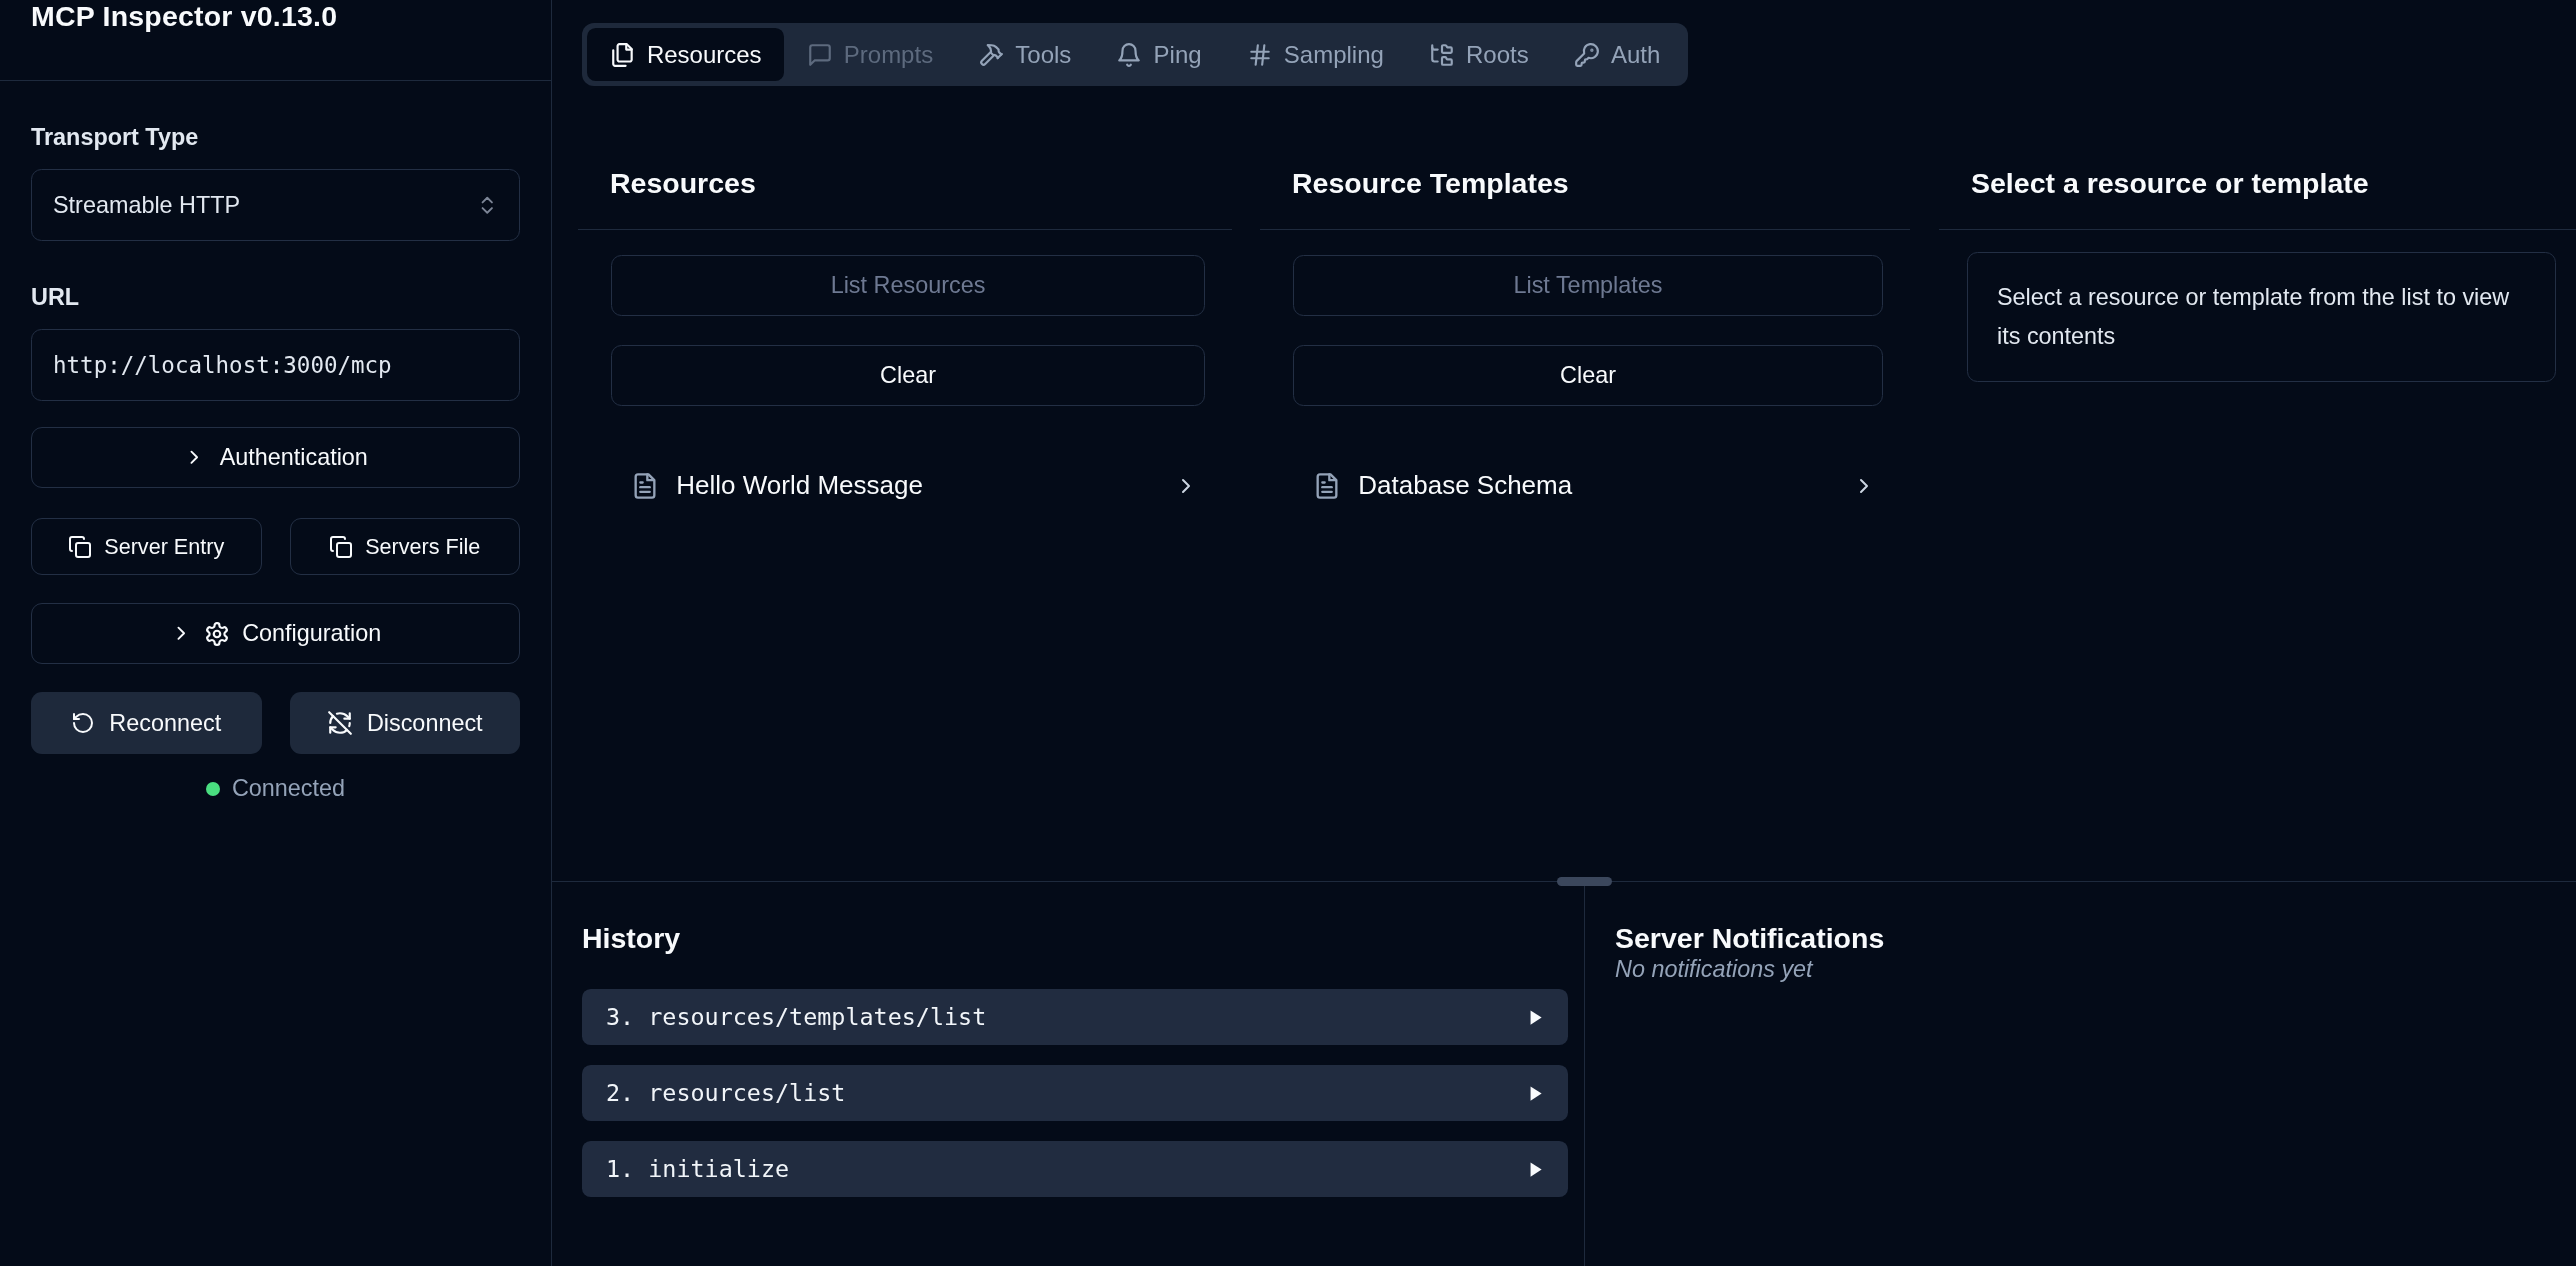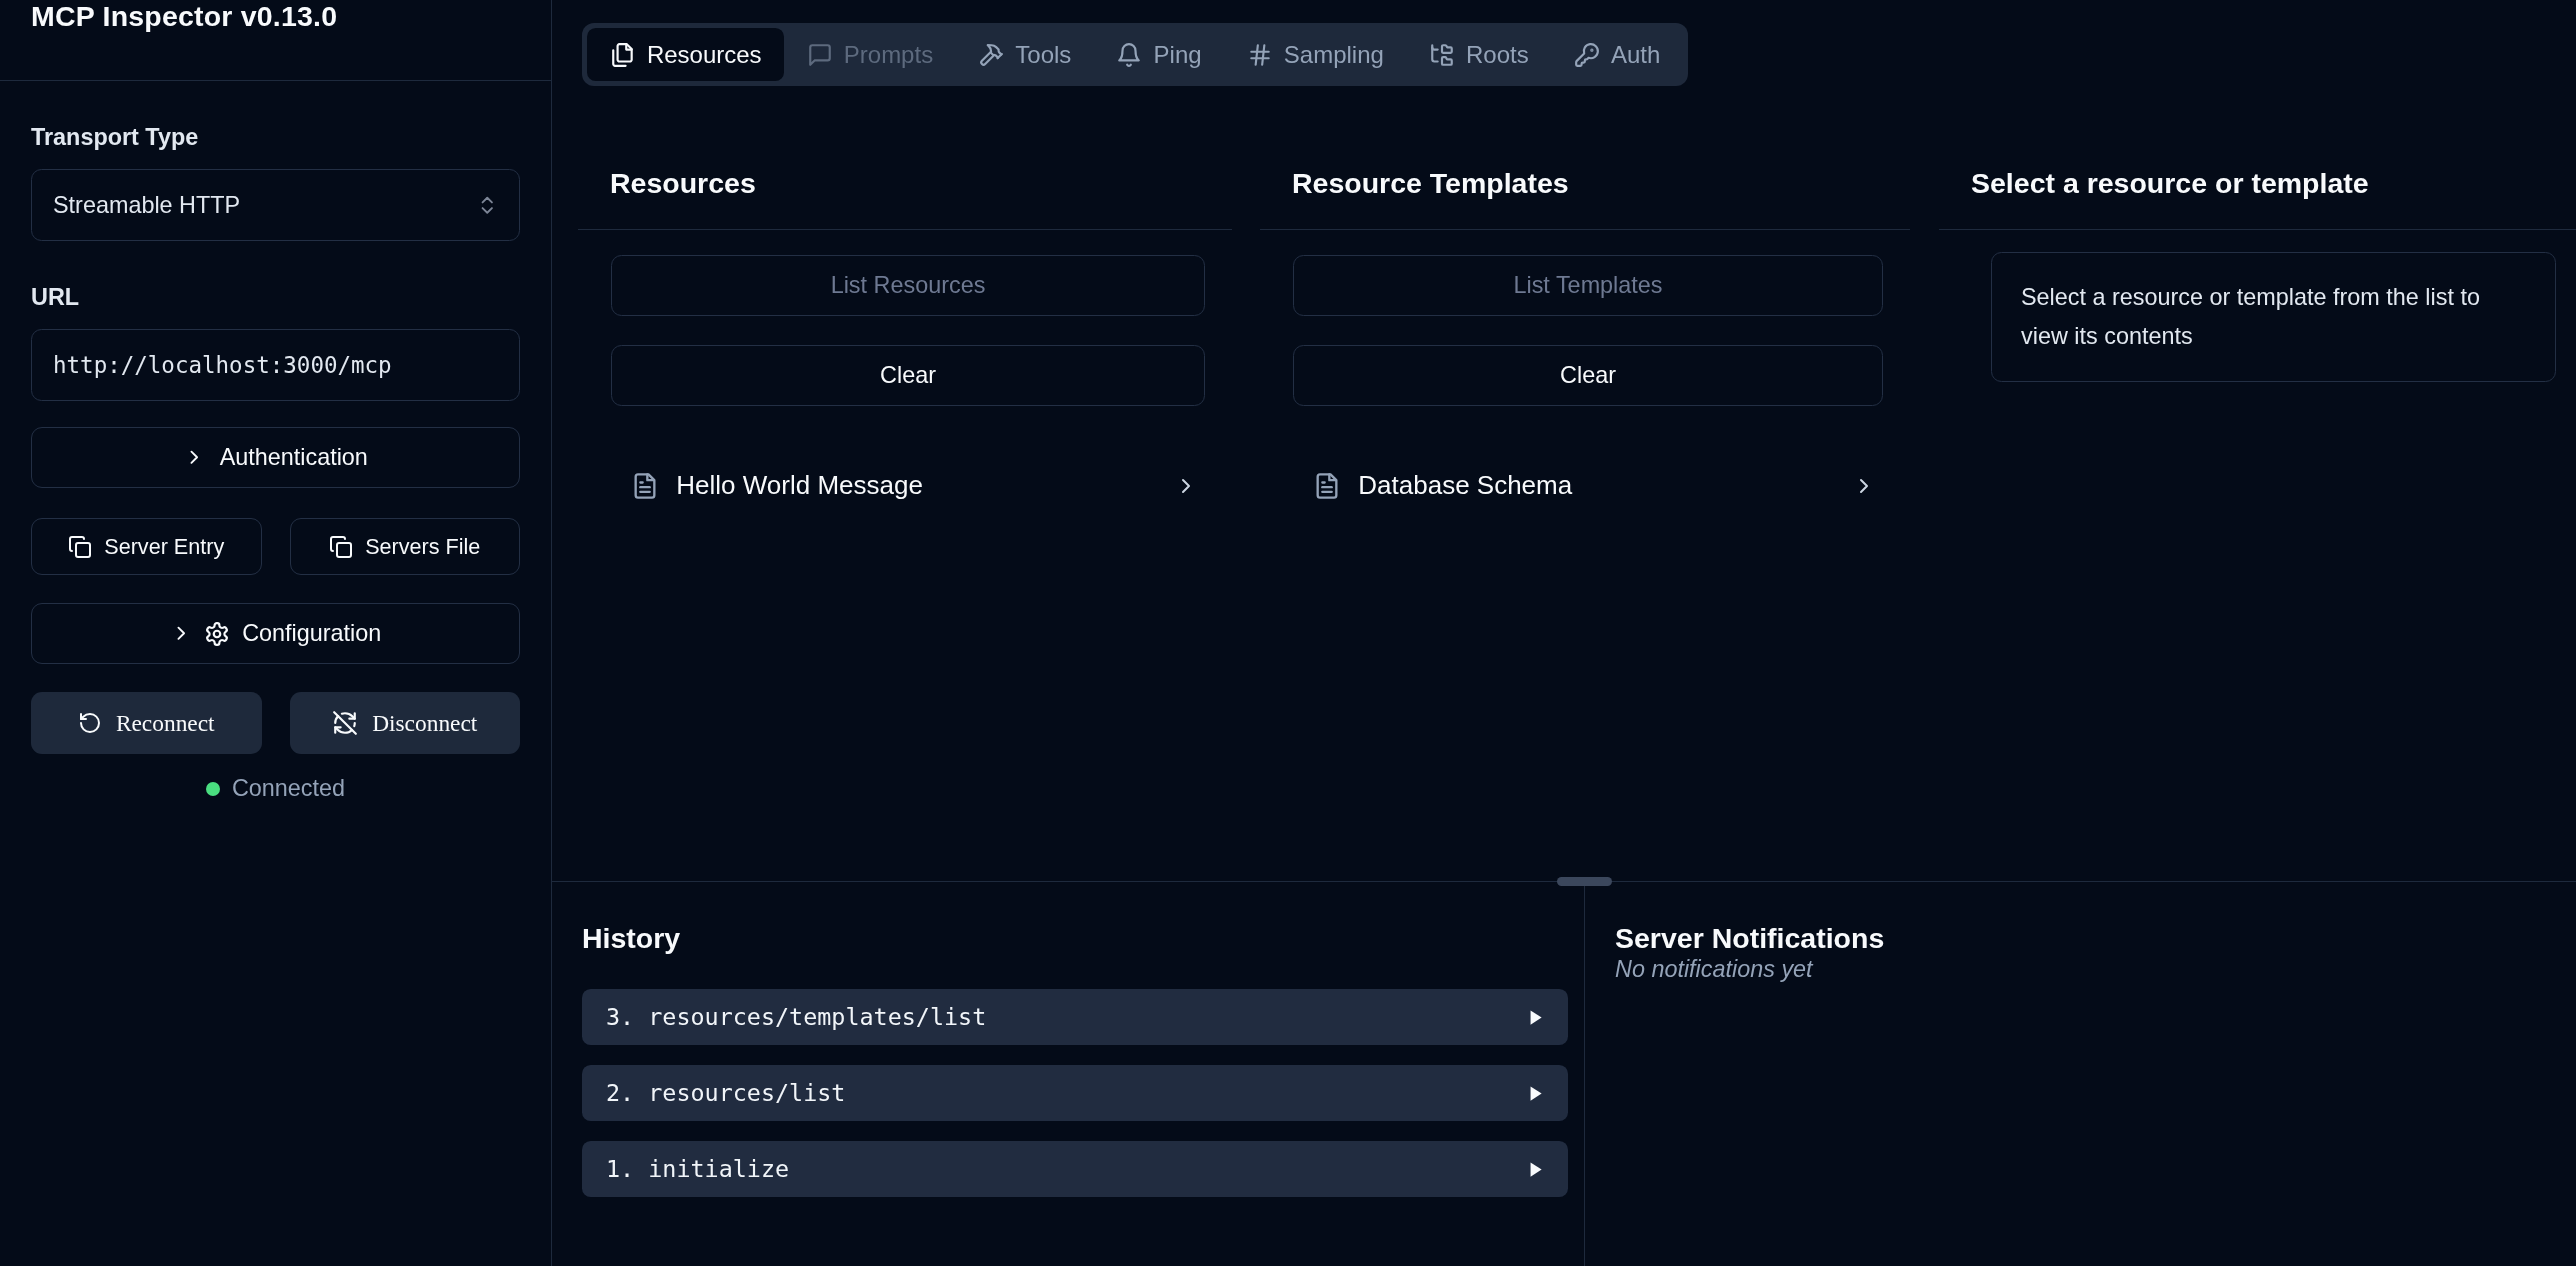--- a/index.html
+++ b/index.html
@@ -47,21 +47,21 @@
     color:var(--text-bright);font-size:23.4px;font-weight:500;cursor:pointer;
     font-family:"Liberation Sans", sans-serif;
   }
   .btn svg{flex:none;}
   .auth-btn{width:100%;height:61px;margin-top:26px;}
   .btn-row{display:flex;gap:28px;margin-top:30px;}
   .btn-row .btn{flex:1;}
   .small-btn{height:57px;font-size:21.6px;gap:12px;}
   .config-btn{width:100%;height:61px;margin-top:28px;gap:12px;}
   .connect-row{margin-top:28px;}
-  .solid{background:var(--secondary);border:none;height:62px;font-family:Liberation Serif, serif;}
+  .solid{background:var(--secondary);border:none;height:62px;}
   .status{margin-top:21px;display:flex;align-items:center;justify-content:center;gap:12px;color:var(--muted);font-size:23.4px;}
   .dot{width:14px;height:14px;border-radius:50%;background:var(--green);}
 
   
   .main{flex:1;display:flex;flex-direction:column;min-width:0;}
   .main-top{height:881px;min-height:881px;}
   .tabbar{
     margin:23.4px 0 0 30px;display:inline-flex;align-items:center;
     background:var(--secondary);border-radius:12px;padding:5.2px;height:63px;
   }
@@ -92,21 +92,21 @@
   .items{margin-top:49px;}
   .item{
     display:flex;align-items:center;gap:17.3px;height:62px;margin-bottom:20px;
     padding:0 7px 0 20px;border-radius:8.7px;cursor:pointer;
   }
   .item .item-label{font-size:26px;color:var(--text-bright);flex:1;}
   .item .file-icon{color:var(--muted);flex:none;}
   .item .chev{color:#cbd5e1;flex:none;}
   .info-box{
     margin-top:21.6px;border:0.9px solid var(--border-soft);border-radius:10.4px;
-    min-height:128px;padding:25px 29px;display:flex;align-items:flex-start;margin-left:24px;
+    min-height:128px;padding:25px 29px;display:flex;align-items:flex-start;
   }
   .info-box span{font-size:23.4px;line-height:39px;color:#e2e8f0;}
 
   
   .main-bottom{flex:1;border-top:0.9px solid var(--border);position:relative;display:flex;min-height:0;}
   .drag-handle{
     position:absolute;top:-5.2px;left:1005px;width:55px;height:9.5px;border-radius:5.2px;
     background:var(--handle);cursor:row-resize;z-index:2;
   }
   .history{width:1033px;min-width:1033px;border-right:0.9px solid var(--border);padding:0 15.6px 0 30px;}

